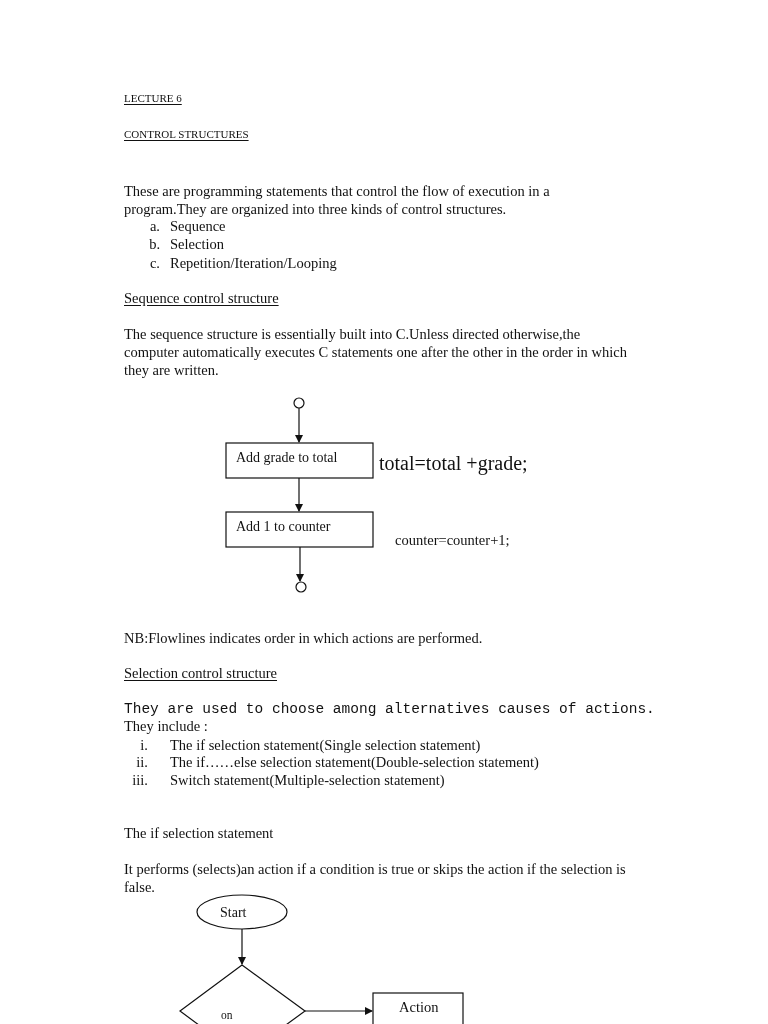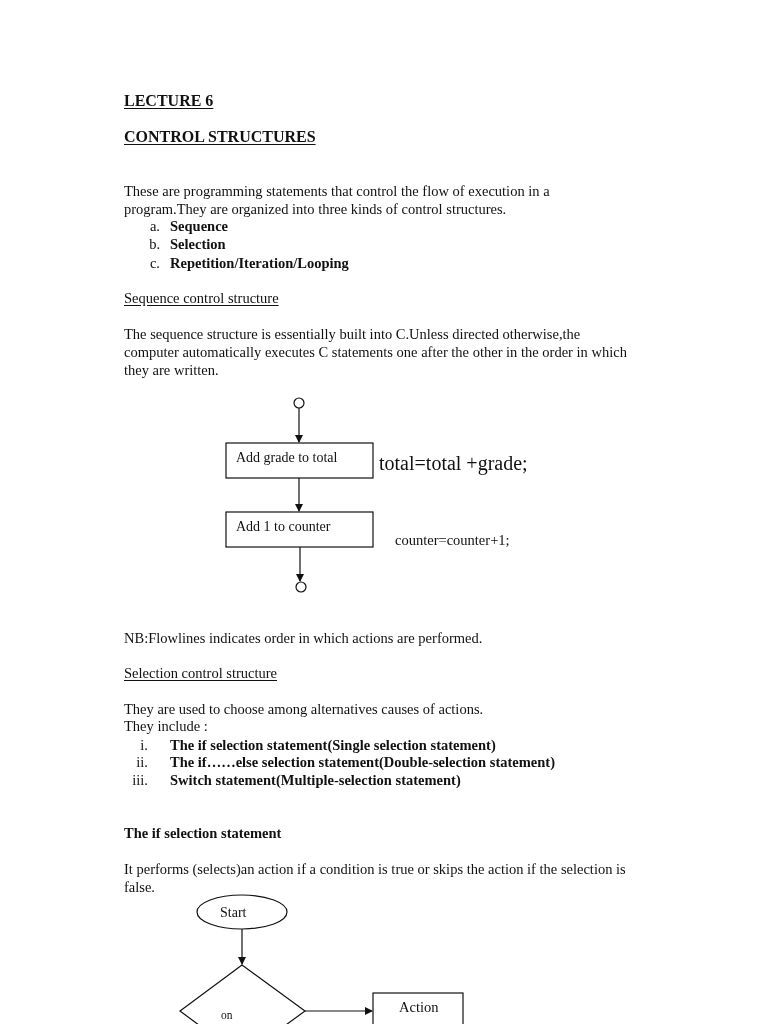--- a/index.html
+++ b/index.html
@@ -2,26 +2,26 @@
 <html><head>
 <meta charset="utf-8">
 <style>
   html, body { margin: 0; padding: 0; }
   body {
     width: 768px; height: 1024px; overflow: hidden; background: #ffffff;
     font-family: "Liberation Serif", serif; color: #111; position: relative;
   }
   .abs { position: absolute; white-space: nowrap; }
   .txt { font-size: 14.5px; line-height: 18px; }
-  .heading { font-weight: bold; font-size: 16px; text-decoration: underline; text-underline-offset: 2px; }
+  .heading { font-weight: normal; font-size: 11px; text-decoration: underline; text-underline-offset: 2px; }
   .subhead { text-decoration: underline; text-underline-offset: 2px; font-size: 14.5px; }
-  .bold { font-weight: bold; font-size: 14.5px; }
+  .bold { font-weight: normal; font-size: 14.5px; }
   .list-item { position: absolute; font-size: 14.5px; line-height: 18px; white-space: nowrap; }
   .marker { position: absolute; text-align: right; width: 30px; }
-  .label { position: absolute; left: 46px; font-weight: bold; }
+  .label { position: absolute; left: 46px; }
   svg { position: absolute; left: 0; top: 0; }
   .diag-text { position: absolute; font-size: 14px; white-space: nowrap; }
 </style>
 </head>
 <body>
 
 <div>
 
   <div class="abs heading" style="left:124px; top:92px;">LECTURE 6</div>
   <div class="abs heading" style="left:124px; top:128px;">CONTROL STRUCTURES</div>
@@ -73,21 +73,21 @@
 
     <div class="diag-text" style="left:236px; top:450px;">Add grade to total</div>
     <div class="diag-text" style="left:379px; top:452px; font-size:20px;">total=total +grade;</div>
     <div class="diag-text" style="left:236px; top:519px;">Add 1 to counter</div>
     <div class="diag-text" style="left:395px; top:532px; font-size:14.5px;">counter=counter+1;</div>
   </div>
 
   <div class="abs txt" style="left:124px; top:629px;">NB:Flowlines indicates order in which actions are performed.</div>
 
   <div class="abs subhead" style="left:124px; top:665px;text-decoration:underline;">Selection control structure</div>
-  <div class="abs txt" style="left:124px; top:700px;">They are used to choose among alternatives causes of actions.</div>
+  <div class="abs txt" style="left:124px; top:700px;font-family:Liberation Mono, monospace;">They are used to choose among alternatives causes of actions.</div>
   <div class="abs txt" style="left:124px; top:717px;">They include :</div>
 
   <div>
     <div class="list-item" style="left:120px; top:736px; width:500px;">
       <span class="marker" style="left:0; width:28px;">i.</span>
       <span class="label" style="left:50px;">The if selection statement(Single selection statement)</span>
     </div>
     <div class="list-item" style="left:120px; top:753px; width:500px;">
       <span class="marker" style="left:0; width:28px;">ii.</span>
       <span class="label" style="left:50px;">The if……else selection statement(Double-selection statement)</span>

